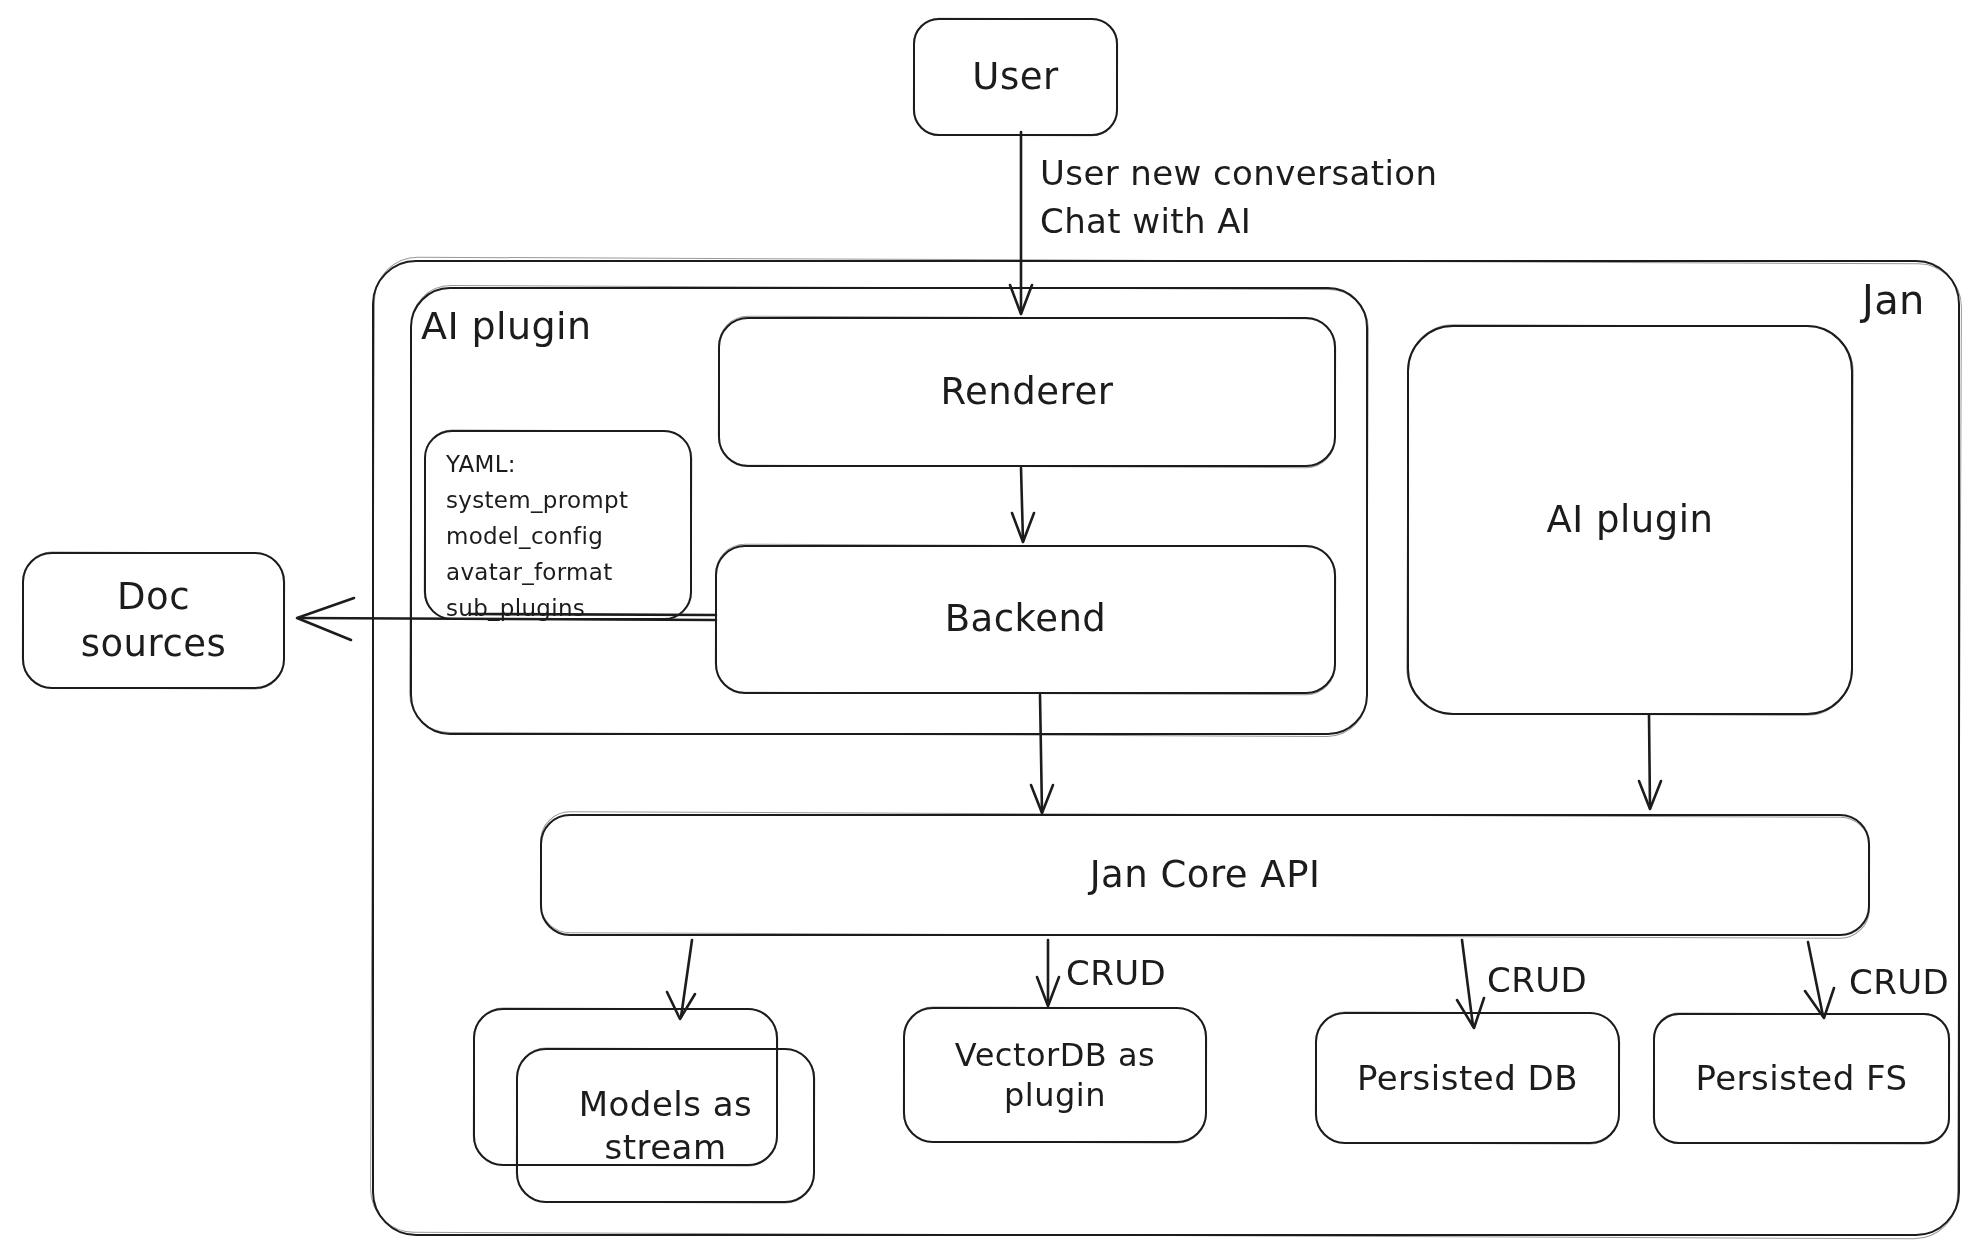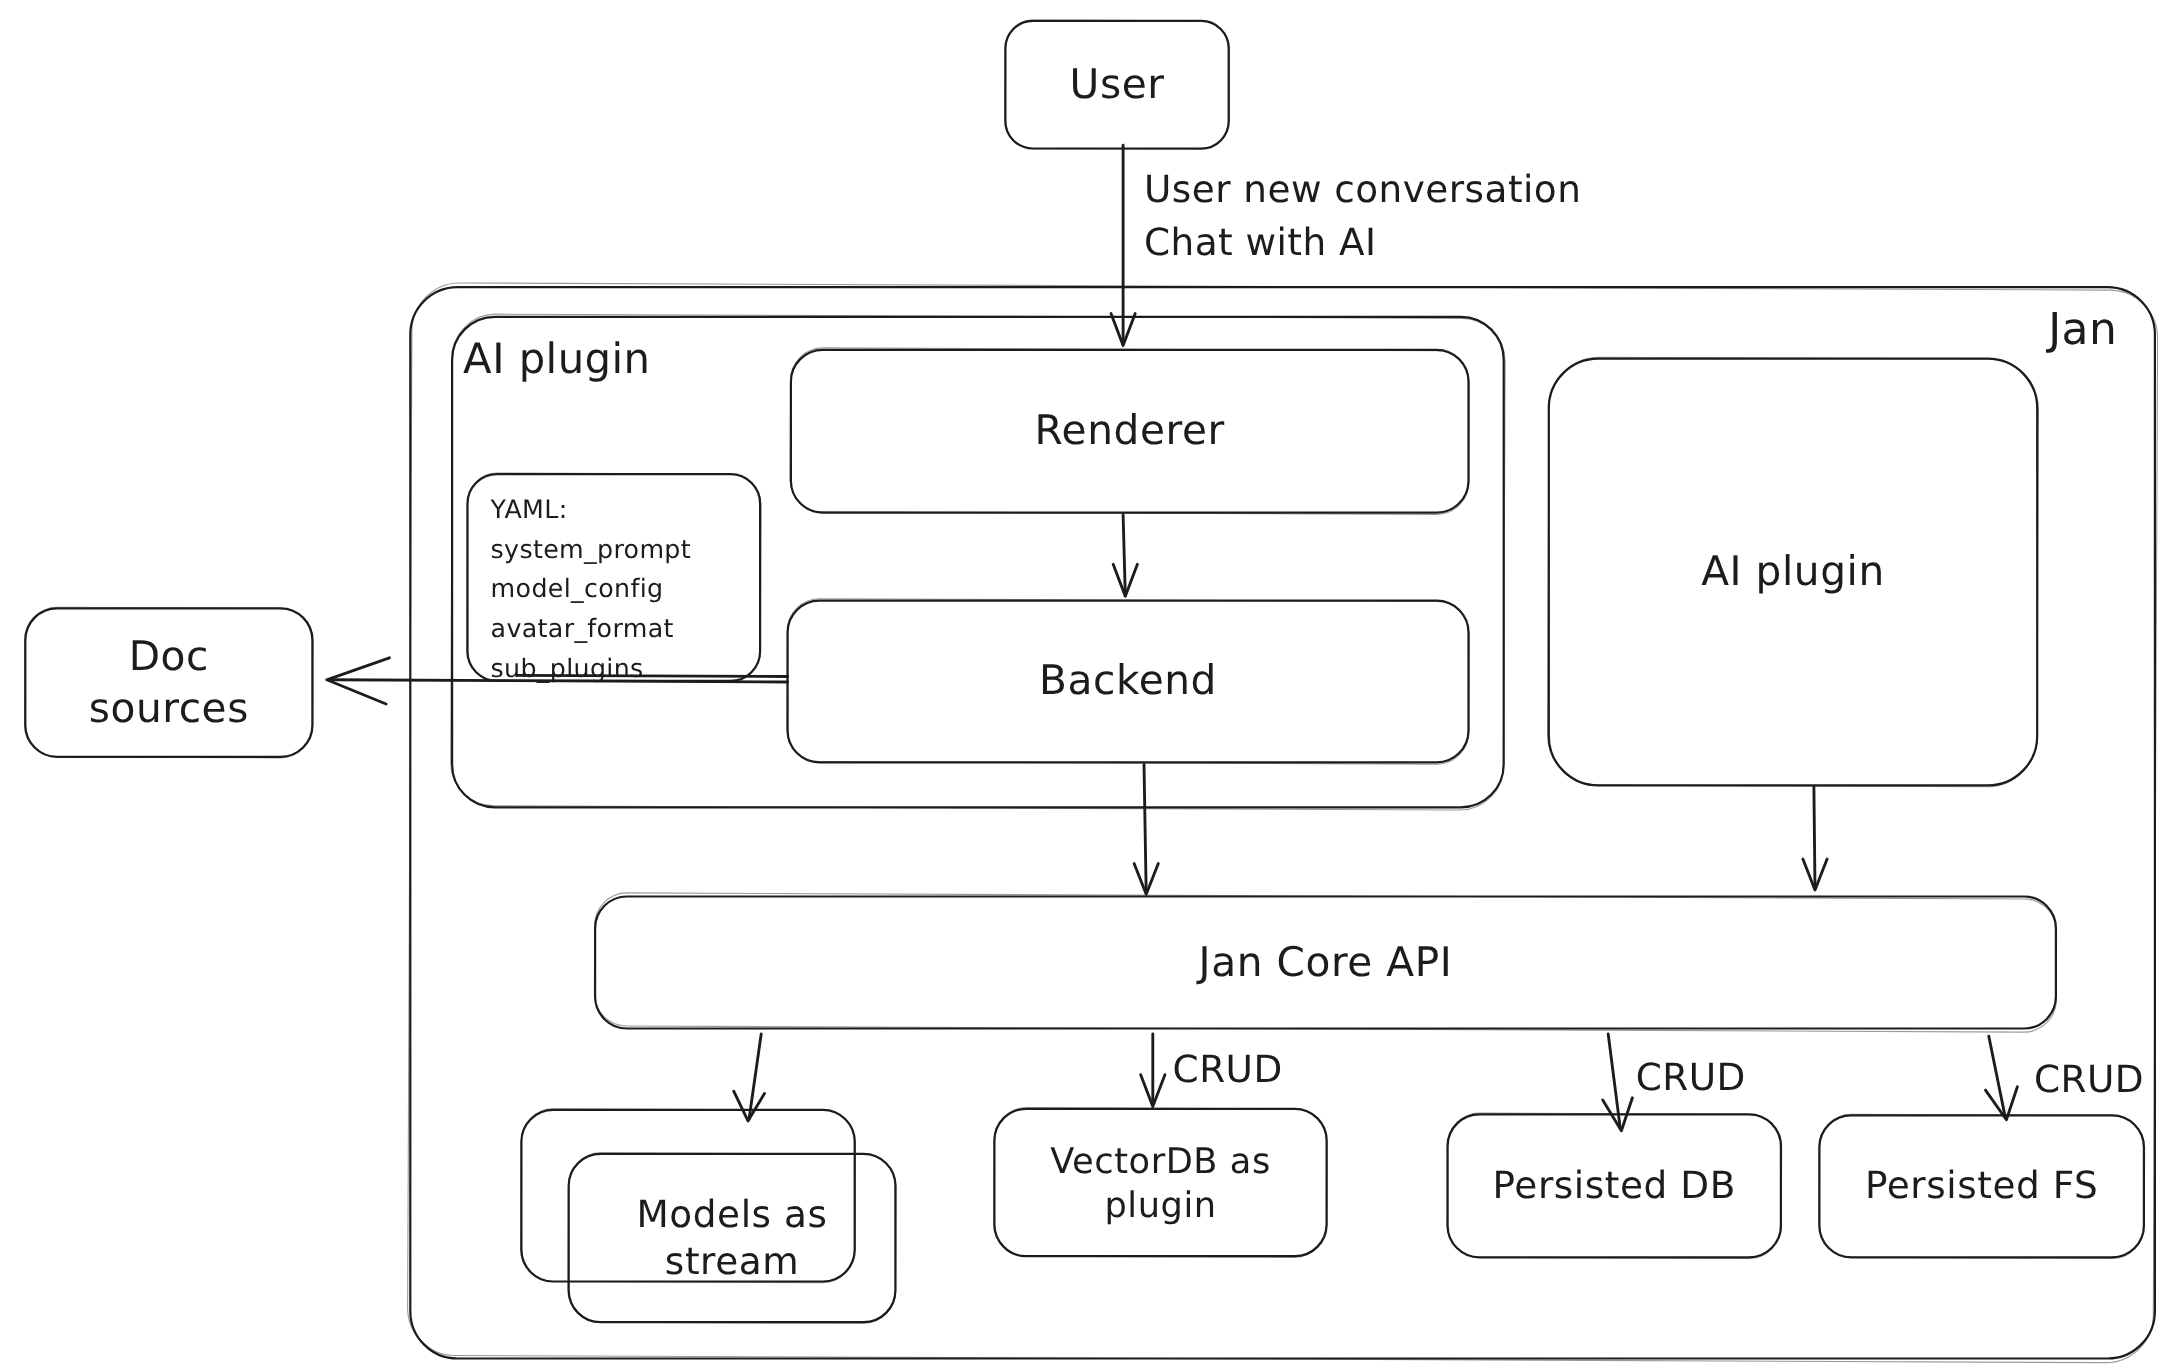--- a/index.html
+++ b/index.html
@@ -127,21 +127,21 @@
   </div>
 
   <div class="sketch" style="left:903px;top:1007px;width:304px;height:136px;">
     <div class="box-label" style="font-size:32px;">VectorDB as plugin</div>
   </div>
 
   <div class="sketch" style="left:1315px;top:1012px;width:305px;height:132px;">
     <div class="box-label" style="font-size:34px;white-space:nowrap;">Persisted DB</div>
   </div>
 
-  <div class="sketch" style="left:1653px;top:1013px;width:297px;height:131px;">
+  <div class="sketch" style="left:1653px;top:1013px;width:297px;height:131px;border-radius:26px;">
     <div class="box-label" style="font-size:34px;white-space:nowrap;">Persisted FS</div>
   </div>
 
   <svg class="edges" width="1981" height="1246" viewBox="0 0 1981 1246">
     <g stroke="#1c1c1c" stroke-width="2.6" fill="none" stroke-linecap="round" stroke-linejoin="round">
 
       <g>
         <path d="M1021 132 L1021 313"></path>
         <path d="M1010 285 L1021 314 L1032 285"></path>
       </g>

